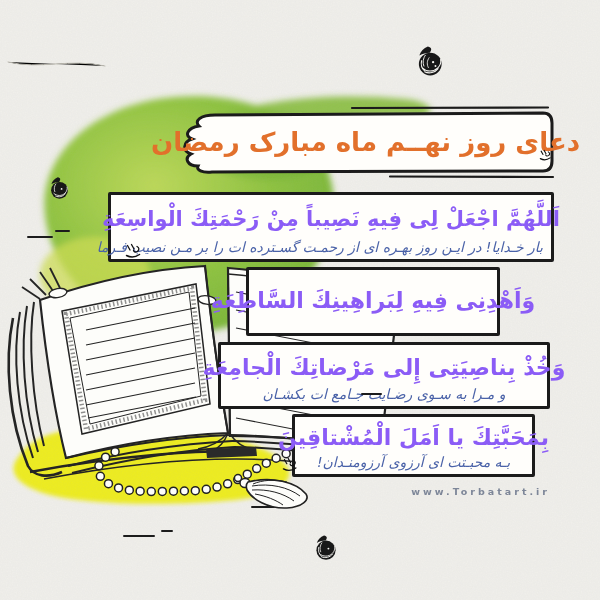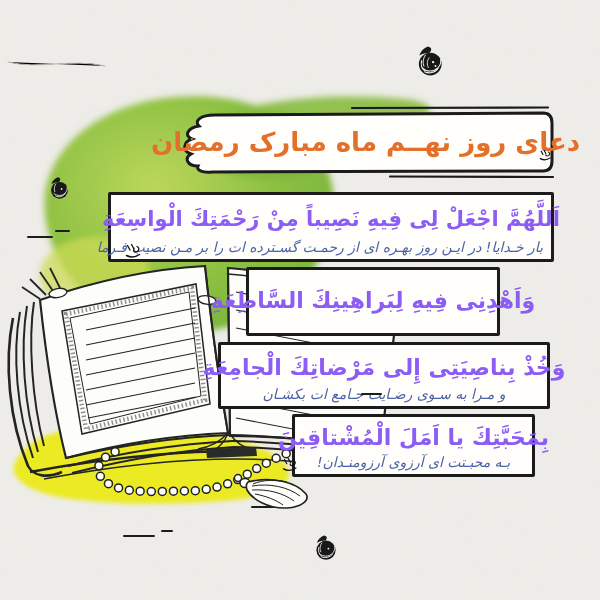--- a/index.html
+++ b/index.html
@@ -220,20 +220,21 @@
   <div class="vbox" id="b3">
     <div class="ar">وَخُذْ بِناصِیَتِی إِلی مَرْضاتِكَ الْجامِعَةِ</div>
     <div class="fa">و مـرا به سـوی رضـایت جـامع ات بکشـان</div>
   </div>
 
   <div class="vbox" id="b4">
     <div class="ar">بِمَحَبَّتِكَ یا اَمَلَ الْمُشْتاقِینَ</div>
     <div class="fa">بـه محبـتت ای آرزوی آرزومنـدان!</div>
   </div>
 
+  <div class="wm">www.Torbatart.ir</div>
 
   <svg class="overlay" width="600" height="600" viewBox="0 0 600 600">
     <g transform="translate(126,244)" stroke="#111" fill="none" stroke-linecap="round">
       <path d="M0.5,11.5 Q7,15 13.5,10.5" stroke-width="1.5"></path>
       <path d="M11,2.5 Q14.5,4.5 11.5,7.5 Q8.5,9 7.5,6.5" stroke-width="1.3"></path>
       <path d="M1.5,1.5 L4,6" stroke-width="1.3"></path>
         <path d="M5.5,0.5 L8,5" stroke-width="1.3"></path>
     </g>
     <g transform="translate(283,458) scale(0.95)" stroke="#111" fill="none" stroke-linecap="round">
       <path d="M0.5,11.5 Q7,15 13.5,10.5" stroke-width="1.5"></path>

